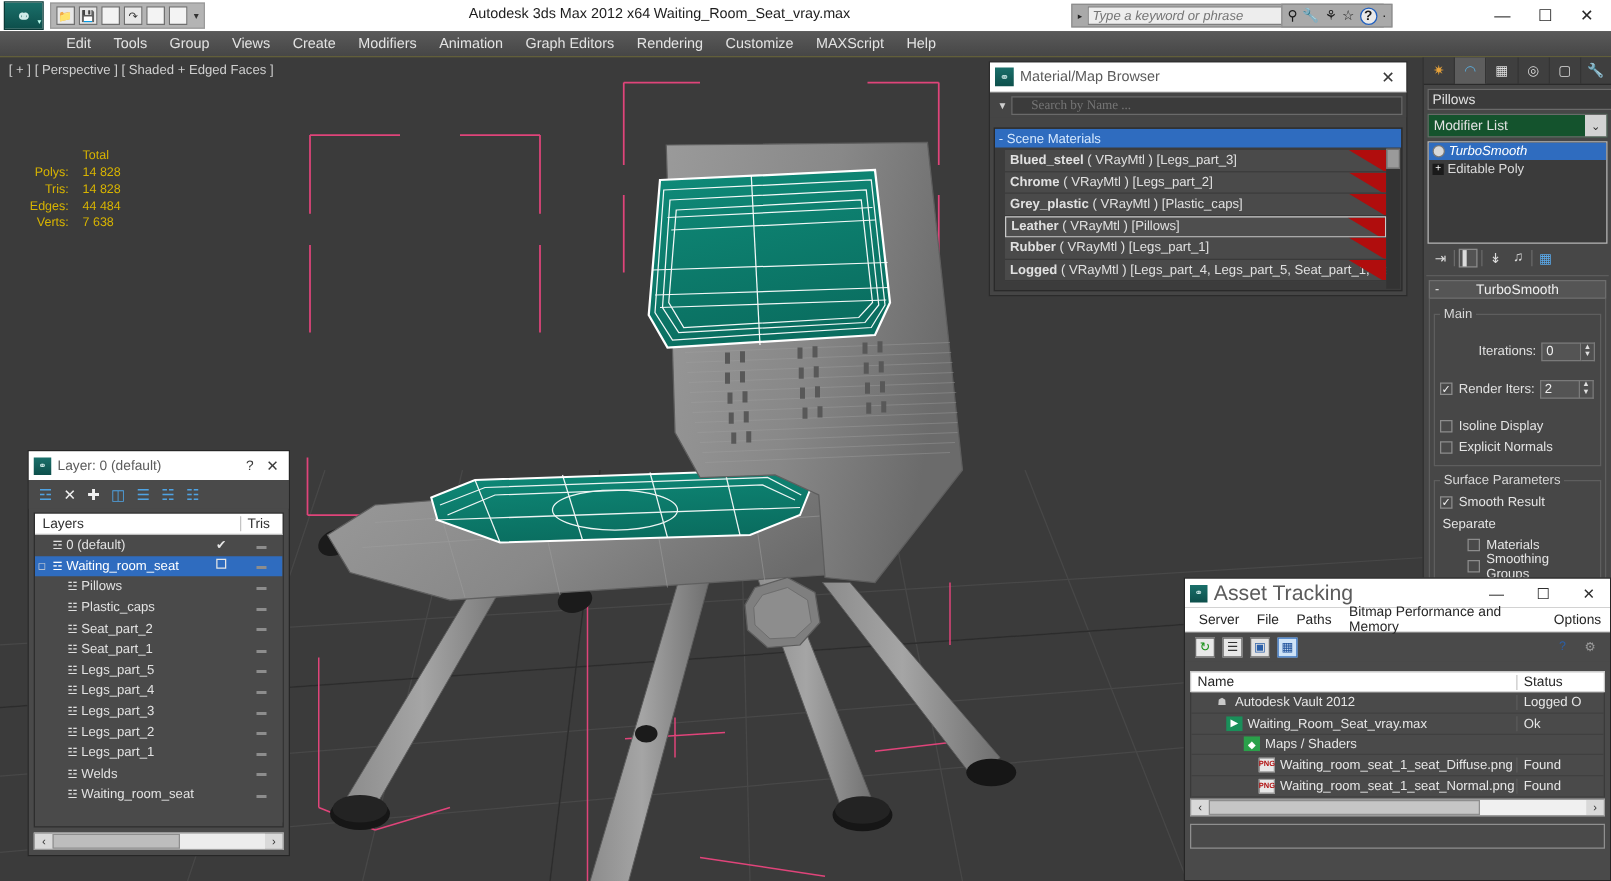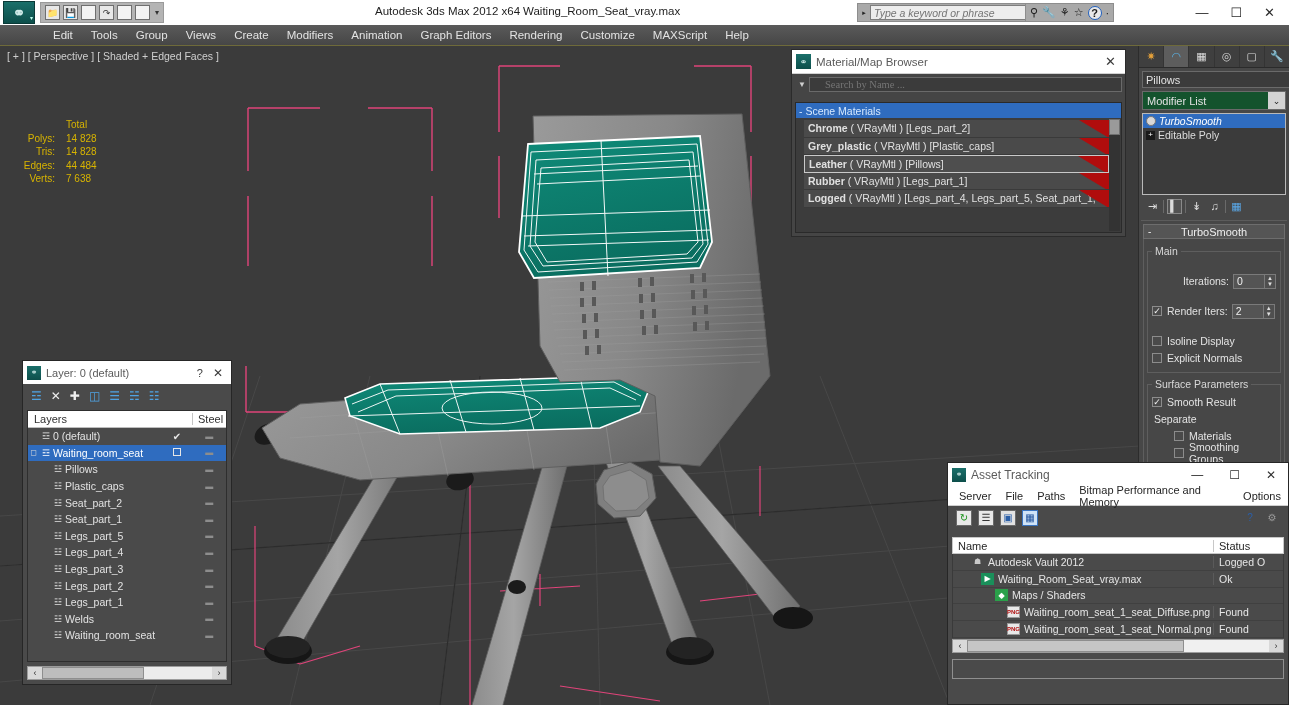--- a/index.html
+++ b/index.html
@@ -283,21 +283,21 @@
   .ld-hscroll .track { flex:1; height:12px; background:#ececec; position:relative; }
   .ld-hscroll .thumb { position:absolute; left:0; top:0; width:60%; height:12px; background:#bdbdbd; border:1px solid #8e8e8e; }
 
   
   .asset {
     position:absolute; left:947px; top:462px; width:342px; height:243px;
     background:#4a4a4a; border:1px solid #262626;
   }
   .as-title { height:23px; background:#ffffff; display:flex; align-items:center; padding:0 4px; }
   .as-ico { width:14px; height:14px; background:linear-gradient(#1a6f6a,#0d4f4b); color:#cfeae8; font-size:8px; display:flex; align-items:center; justify-content:center; margin-right:5px; }
-  .as-title-text { flex:1; font-size:12px; color:#5b5b5b; }
+  .as-title-text { flex:1; font-size:17px; color:#5b5b5b; }
   .as-wb { display:flex; align-items:center; gap:26px; padding-right:8px; }
   .as-wb div { font-size:12px; color:#2f2f2f; cursor:pointer; line-height:1; }
   .as-menu { height:20px; background:#ffffff; display:flex; align-items:center; padding-left:4px; border-bottom:1px solid #cfcfcf; }
   .as-menu .mi { font-size:11px; color:#262626; padding:0 7px; cursor:pointer; }
   .as-toolbar { height:23px; background:#4a4a4a; display:flex; align-items:center; gap:6px; padding:0 8px; }
   .as-tb { width:16px; height:16px; display:flex; align-items:center; justify-content:center; font-size:10px; cursor:pointer; }
   .as-tb.green { background:#e8e8e8; border:1px solid #6a6a6a; color:#169016; }
   .as-tb.lines { background:#e8e8e8; border:1px solid #6a6a6a; color:#333; }
   .as-tb.pic { background:#e2e2e2; border:1px solid #6a6a6a; color:#2b5fa8; }
   .as-tb.tbl { background:#cfe3f7; border:1px solid #3a74c0; color:#1d4f9a; }
@@ -582,20 +582,26 @@
       <div class="mmb-close">✕</div>
     </div>
     <div class="mmb-search">
       <div class="mmb-caret">▼</div>
       <input class="mmb-searchfield" placeholder="Search by Name ..." style="">
     </div>
     <div class="mmb-list">
       <div class="mmb-group">- Scene Materials</div>
       <div class="mmb-rows">
         <div class="mmb-row">
+          <span class="mname"><b>Blued_steel</b>
+          <span>( VRayMtl )</span>
+          <span>[Legs_part_3]</span></span>
+          <div class="mmb-swatch"></div>
+        </div>
+        <div class="mmb-row">
           <span class="mname"><b>Chrome</b>
           <span>( VRayMtl )</span>
           <span>[Legs_part_2]</span></span>
           <div class="mmb-swatch"></div>
         </div>
         <div class="mmb-row">
           <span class="mname"><b>Grey_plastic</b>
           <span>( VRayMtl )</span>
           <span>[Plastic_caps]</span></span>
           <div class="mmb-swatch"></div>
@@ -758,21 +764,21 @@
       <div class="tb" style="color:#4fa3e3">◫</div>
       <div class="tb" style="color:#4fa3e3">☰</div>
       <div class="tb" style="color:#4fa3e3">☵</div>
       <div class="tb" style="color:#4fa3e3">☷</div>
     </div>
 
     <div class="ld-grid">
       <div class="ld-header">
         <div class="c1">Layers</div>
         <div class="c2"></div>
-        <div class="c3">Steel</div>
+        <div class="c3">Tris</div>
       </div>
       <div class="ld-rows">
 
         <div class="ld-row">
           <span class="expand"></span>
           <span class="licon">☲</span>
           <span class="lname">0 (default)</span>
           <span class="lchk">✔</span>
           <span class="lhide">▬</span>
         </div>

